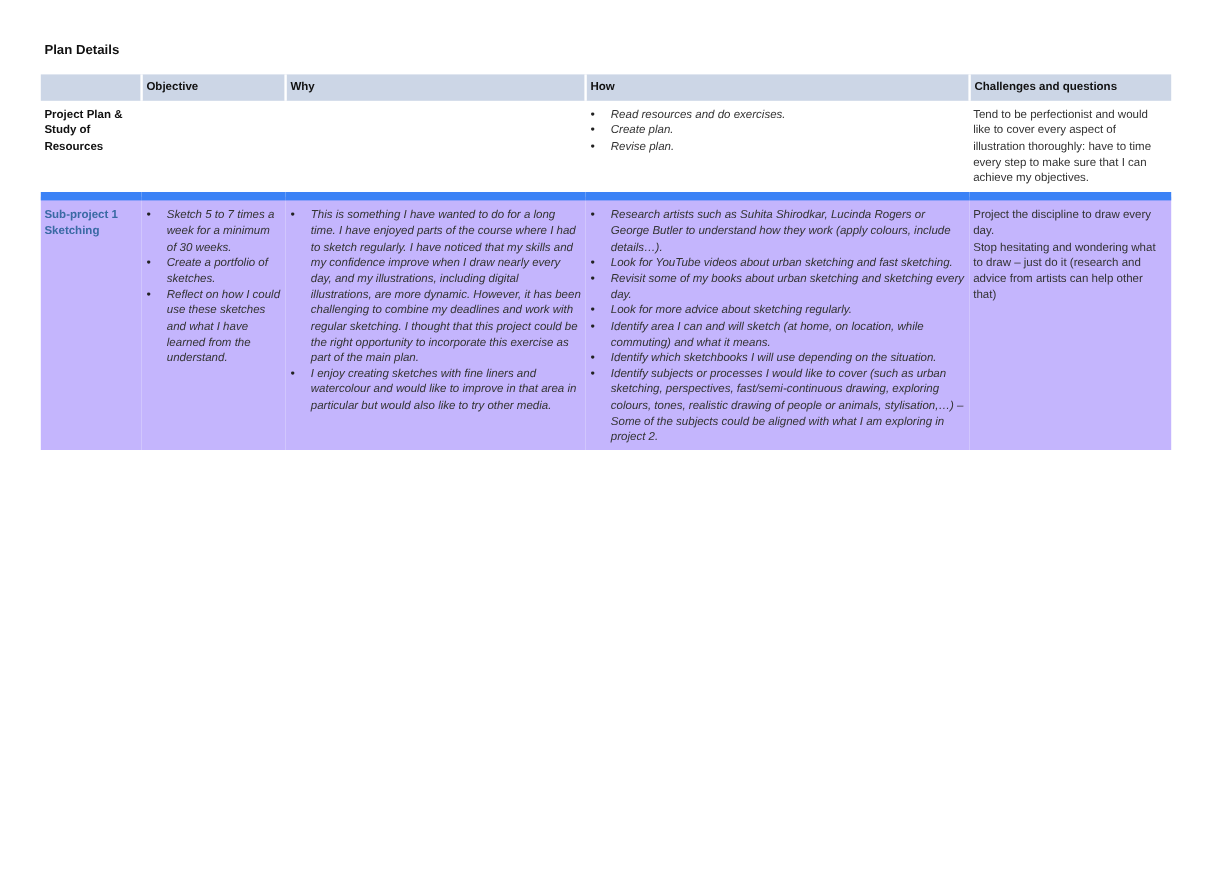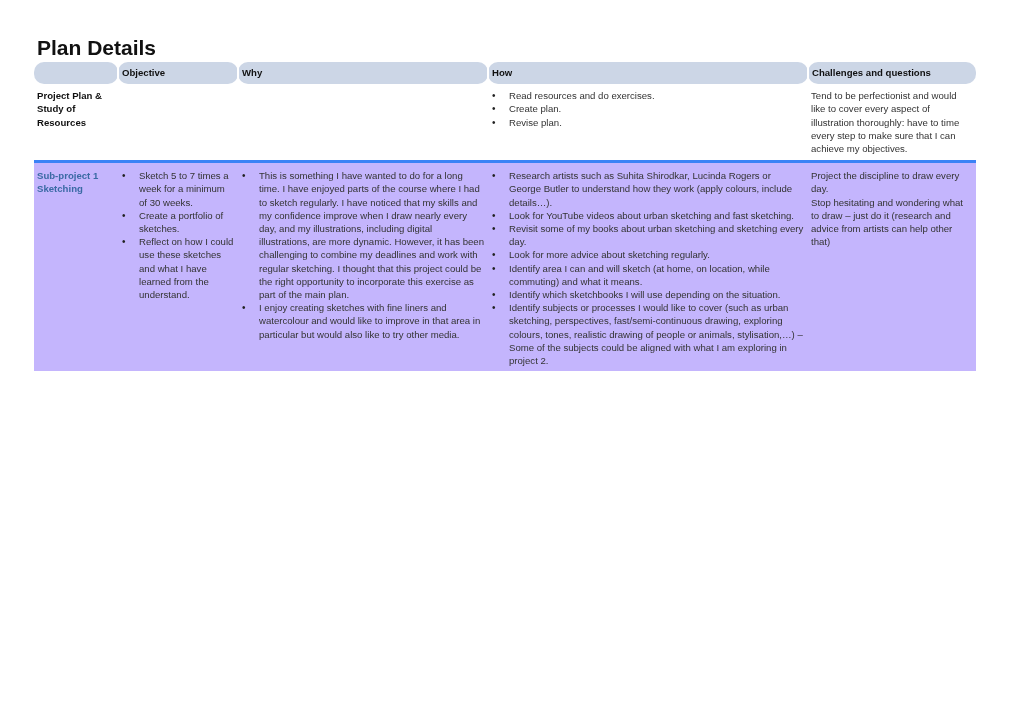--- a/index.html
+++ b/index.html
@@ -2,45 +2,44 @@
 <html><head>
 <meta charset="utf-8">
 <style>
   html, body { margin: 0; padding: 0; }
   body {
     width: 1024px; height: 724px; background: #ffffff; position: relative; overflow: hidden;
     font-family: "Liberation Sans", "DejaVu Sans", sans-serif; color: #222;
   }
   .page-title {
     position: absolute; left: 35px; top: 34px; margin: 2px;
-    font-size: 21px; font-weight: bold; color: #111;
+    font-size: 11px; font-weight: bold; color: #111;
   }
   table.plan {
     position: absolute; left: 34px; top: 62px; width: 942px;
     border-collapse: collapse; table-layout: fixed;
     font-size: 9.6px; line-height: 13.2px;
   }
   table.plan col.c1 { width: 84px; }
   table.plan col.c2 { width: 120px; }
   table.plan col.c3 { width: 250px; }
   table.plan col.c4 { width: 320px; }
   table.plan col.c5 { width: 168px; }
   thead th {
     background: #ccd6e6; text-align: left; font-weight: bold; color: #111;
     padding: 4px 3px 5px 3px; height: 12px; vertical-align: middle;
     border-left: 2px solid #ffffff;
-    border-radius: 10px;
   }
   thead th:first-child { border-left: none; }
   tbody td { vertical-align: top; padding: 5px 3px 5px 3px; color: #333; }
-  tr.row-plan td { border-bottom: 3px solid #3b82f6; height: 66px; }
+  tr.row-plan td { border-bottom: 7px solid #3b82f6; height: 66px; }
   tr.row-sketch td { background: #c4b5fd; padding-top: 6px; padding-bottom: 4px; }
   .row-label { font-weight: bold; color: #111; }
   .row-label.accent { color: #3a6aa4; }
-  ul.bullets { margin: 0; padding: 0 0 0 18px; list-style: none; }
+  ul.bullets { margin: 0; padding: 0 0 0 18px; list-style: none; font-style: italic; }
   ul.bullets li { position: relative; }
   ul.bullets li::before {
     content: "\2022"; position: absolute; left: -17px; top: 0; font-size: 10px; color: #222;
   }
   .plain-line { display: block; }
 </style>
 </head>
 <body>
 
 <h1 class="page-title">Plan Details</h1>

